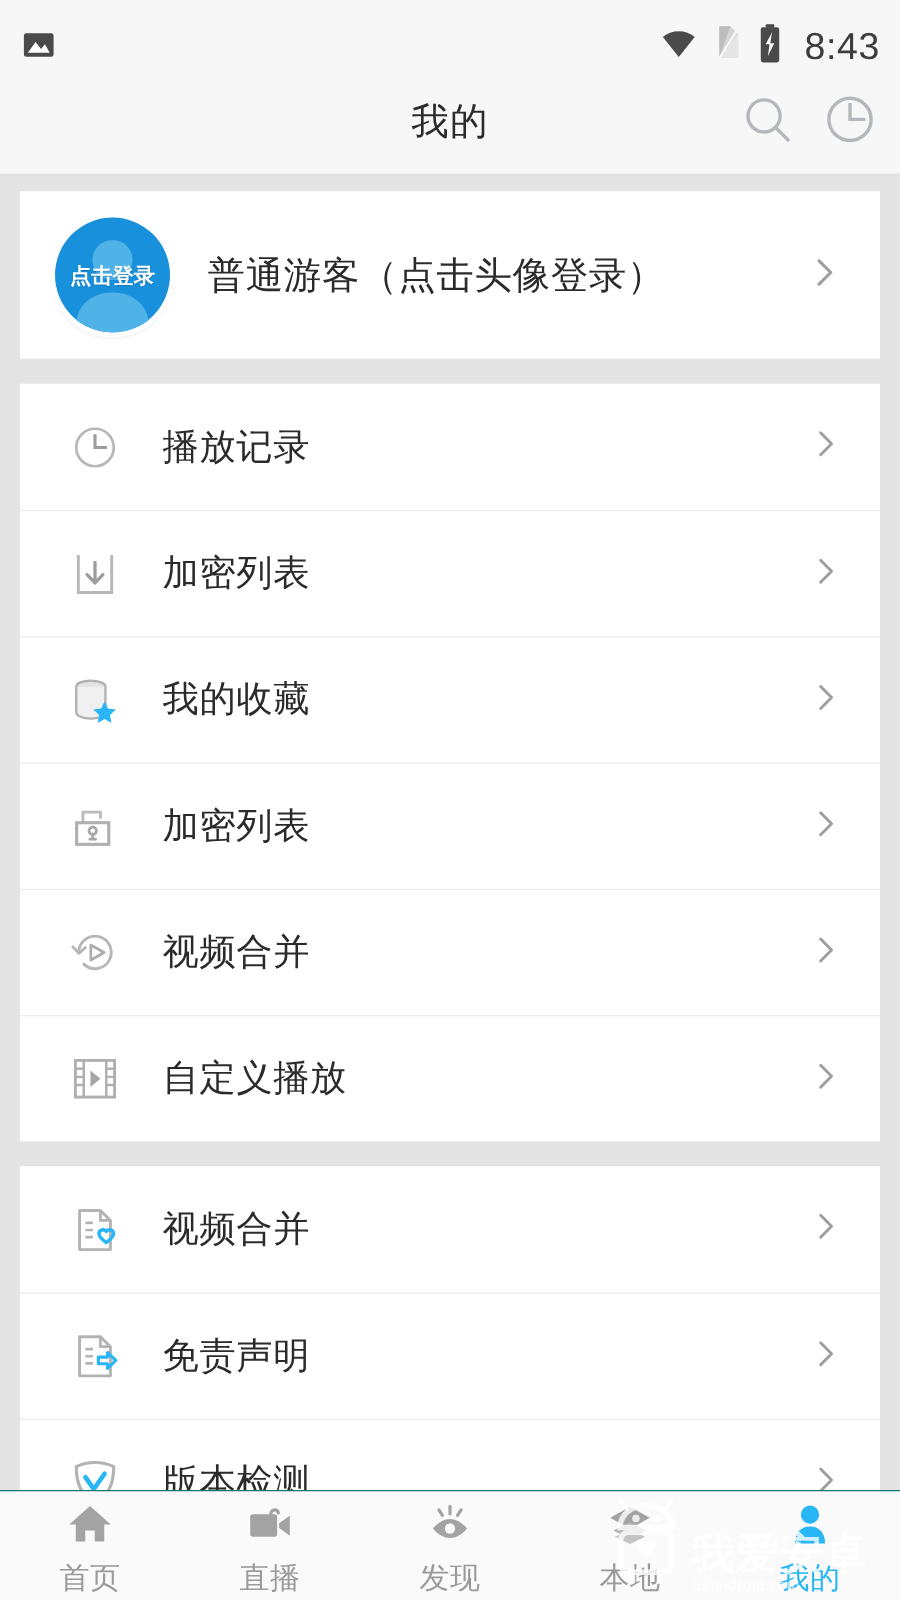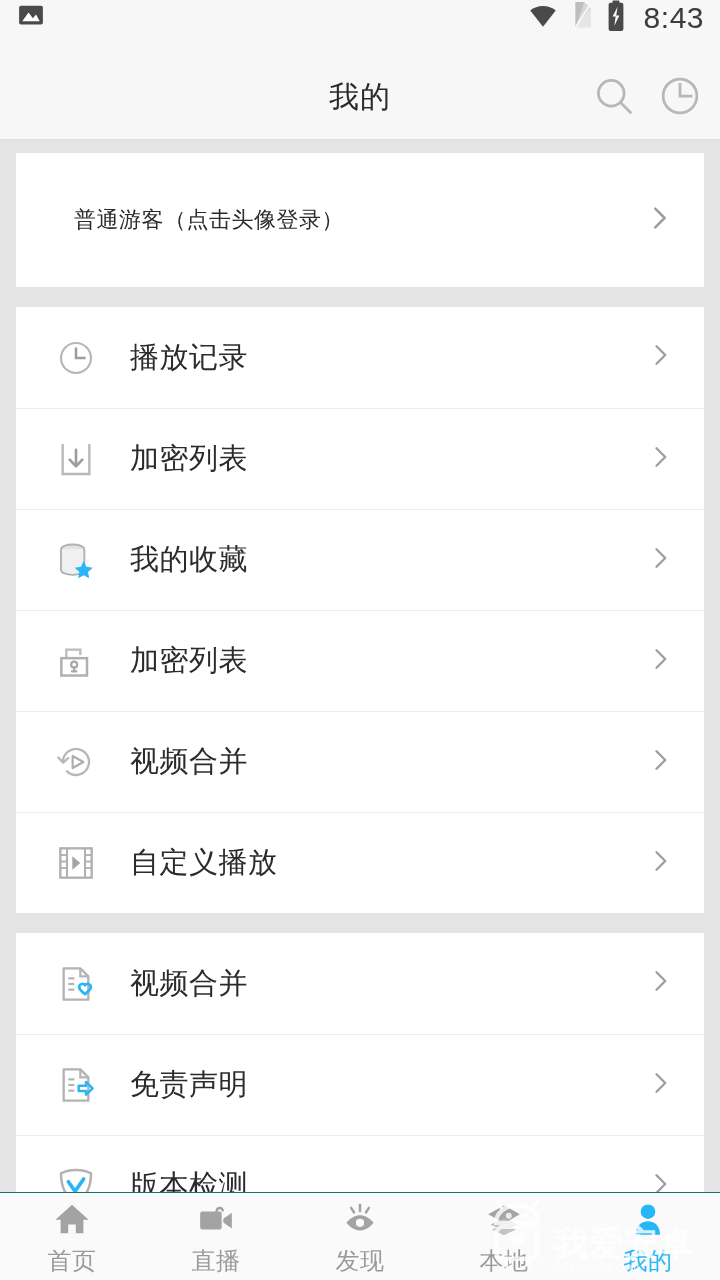--- a/index.html
+++ b/index.html
@@ -7,21 +7,21 @@
     width:720px; height:1280px;
     font-family:"Liberation Sans","DejaVu Sans",sans-serif;
     background:#e4e4e4;
     overflow:hidden;
   }
   .phone { position:relative; width:720px; height:1280px; background:#e4e4e4; }
 
   
   .statusbar {
     height:56px; background:#f7f7f7;
-    display:flex; align-items:flex-start; padding:0 16px;
+    display:flex; align-items:flex-end; padding:0 16px;
     position:relative;
   }
   .sb-left { display:flex; align-items:center; gap:10px; }
   .sb-right { margin-left:auto; display:flex; align-items:center; gap:12px; }
   .sb-time {
     font-size:30px; color:#3c3c3c; font-weight:400; letter-spacing:0.5px;
     margin-left:6px; line-height:1;
   }
 
   
@@ -62,21 +62,21 @@
   .avatar-person {
     position:absolute; left:0; top:0; width:100%; height:100%;
   }
   .avatar-label {
     position:relative; z-index:2;
     font-size:17px; color:#ffffff; font-weight:700;
     letter-spacing:0px; text-shadow:0 1px 1px rgba(0,0,0,0.18);
     white-space:nowrap;
   }
   .profile-name {
-    margin-left:30px; font-size:22px; color:#2b2b2b; letter-spacing:0.5px;
+    margin-left:30px; font-size:30px; color:#2b2b2b; letter-spacing:0.5px;
   }
   .chev {
     margin-left:auto; flex:none;
   }
 
   
   .menu-row {
     display:flex; align-items:center; height:101px;
     padding:0 30px 0 38px; position:relative;
     border-top:1px solid #ececec;
@@ -178,20 +178,27 @@
           <path d="M12 5.6 L12 12 L18 12" fill="none" stroke="#b4b8bd" stroke-width="1.5" stroke-linecap="square"></path>
         </svg>
       </span>
     </div>
   </div>
 
   <div class="content">
 
     <div class="card">
       <div class="profile-row">
+        <div class="avatar">
+          <svg class="avatar-person" viewBox="0 0 92 92">
+            <circle cx="46" cy="34" r="16" fill="#4fb3e8"></circle>
+            <path d="M16 92 C16 70 29 60 46 60 C63 60 76 70 76 92 Z" fill="#4fb3e8"></path>
+          </svg>
+          <span class="avatar-label">点击登录</span>
+        </div>
         <span class="profile-name">普通游客（点击头像登录）</span>
         <span class="chev">
           <svg width="30" height="30" viewBox="0 0 24 24">
             <path d="M9 4.5 L16.5 12 L9 19.5" fill="none" stroke="#9e9e9e" stroke-width="2" stroke-linecap="round" stroke-linejoin="round"></path>
           </svg>
         </span>
       </div>
     </div>
 
     <div class="card">

